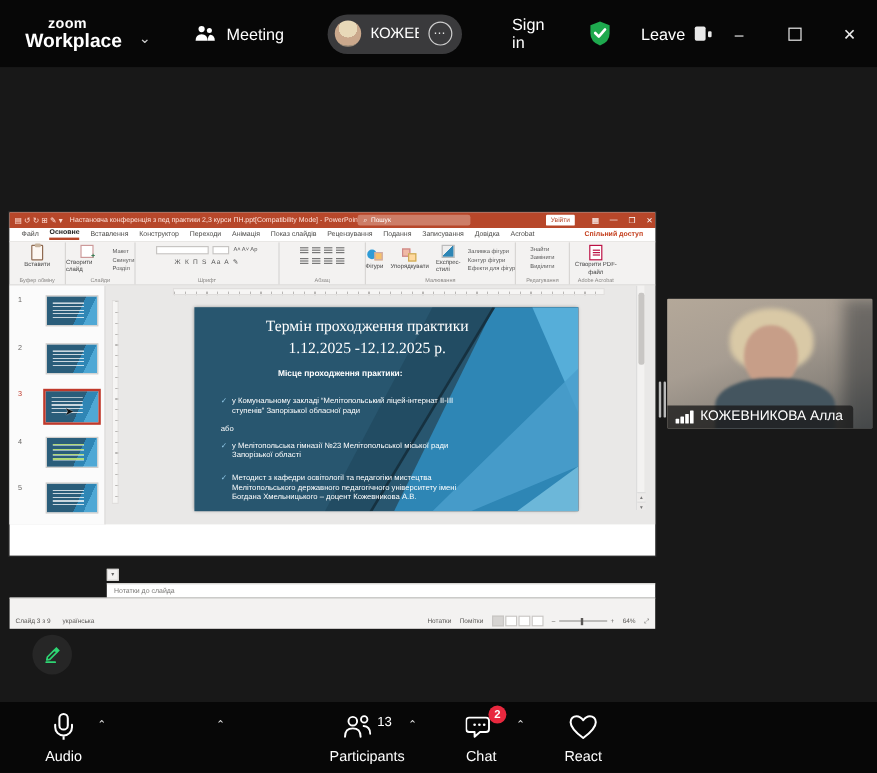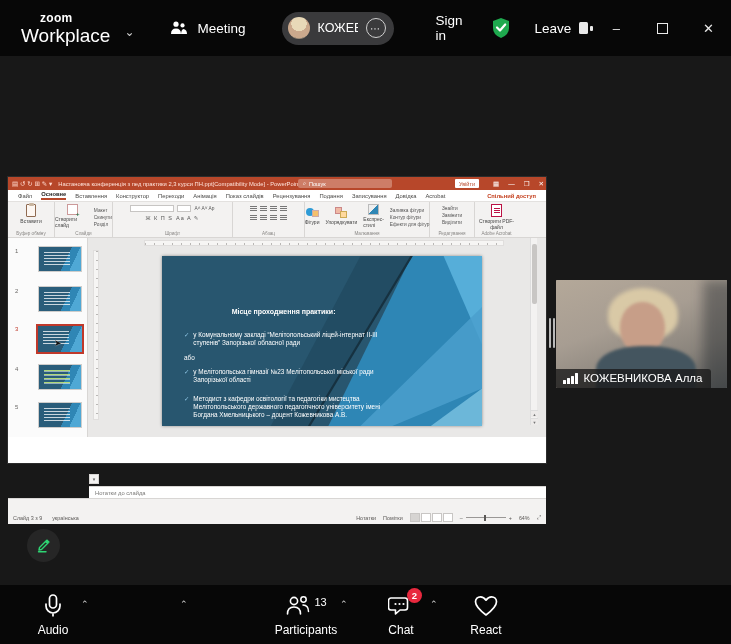--- a/index.html
+++ b/index.html
@@ -4,21 +4,21 @@
 <style>
   * { margin:0; padding:0; box-sizing:border-box; }
   html,body { width:731px; height:644px; overflow:hidden; background:#000; }
   body { font-family:"Liberation Sans", sans-serif; position:relative; }
   .app { position:absolute; inset:0; width:731px; height:644px; background:#181818; }
 
   
   .topbar { position:absolute; left:0; top:0; width:731px; height:56px; background:#070707; display:flex; align-items:center; color:#fff; }
   .logo { display:flex; flex-direction:column; margin-left:21px; line-height:1; }
   .logo-zoom { font-weight:bold; font-size:12px; letter-spacing:.3px; margin-left:19px; }
-  .logo-workplace { font-size:19px; font-weight:400; margin-top:2px; }
+  .logo-workplace { font-size:16px; font-weight:700; margin-top:2px; }
   .chev-dn { color:#cfcfcf; font-size:12px; margin-left:14px; margin-top:8px; cursor:pointer; }
   .meeting { display:flex; align-items:center; gap:9px; margin-left:36px; font-size:13.5px; cursor:pointer; }
   .pill { display:flex; align-items:center; gap:8px; background:#3a3a3c; border-radius:17px; height:33px; margin-left:36px; padding:0 8px 0 6px; width:112px; cursor:pointer; }
   .avatar { width:22px; height:22px; border-radius:50%; background:radial-gradient(circle at 50% 30%, #e8d9b8 0 40%, #caa88c 41% 75%, #9f8d79 76%); flex:0 0 auto; }
   .pill-name { font-size:12.5px; white-space:nowrap; overflow:hidden; max-width:52px; }
   .pill-more { width:20px; height:20px; border:1.4px solid #cfcfcf; border-radius:50%; display:flex; align-items:center; justify-content:center; font-size:10px; color:#e5e5e5; letter-spacing:1px; flex:0 0 auto; }
   .signin { margin-left:42px; font-size:13.5px; cursor:pointer; }
   .shield { margin-left:28px; cursor:pointer; display:flex; }
   .view { display:flex; align-items:center; gap:8px; margin-left:24px; font-size:13.5px; cursor:pointer; }
   .view-glyph { display:inline-flex; gap:1.5px; align-items:center; }
@@ -115,21 +115,21 @@
   .status-inner { position:absolute; left:0; bottom:0; width:100%; height:13px; display:flex; align-items:center; padding:0 5px; gap:10px; }
   .status-right { margin-left:auto; display:flex; align-items:center; gap:7px; }
   .viewbtns { display:flex; gap:1px; }
   .viewbtns span { width:10px; height:9px; border:1px solid #c8c6c4; background:#fff; display:block; cursor:pointer; }
   .viewbtns span.on { background:#d6d4d2; }
   .zslider { display:flex; align-items:center; gap:3px; }
   .ztrack { width:40px; height:1px; background:#9a9896; position:relative; }
   .zhandle { position:absolute; left:18px; top:-2.5px; width:2.5px; height:6px; background:#5a5856; }
 
   
-  .vtile { position:absolute; left:556px; top:224px; width:171px; height:108px; background:#7d7a74; overflow:hidden; cursor:pointer; border-radius:1px; }
+  .vtile { position:absolute; left:556px; top:193px; width:171px; height:108px; background:#7d7a74; overflow:hidden; cursor:pointer; border-radius:1px; }
   .v-bg { position:absolute; inset:0; background:linear-gradient(160deg,#b4a899 0%,#a79d92 40%,#8b857d 70%,#5d5f5e 100%); }
   .v-hair { position:absolute; left:52px; top:8px; width:70px; height:52px; background:#d9c9a6; border-radius:50% 50% 42% 42%; filter:blur(2px); }
   .v-face { position:absolute; left:64px; top:22px; width:45px; height:52px; background:#c79e88; border-radius:48%; filter:blur(1.5px); }
   .v-body { position:absolute; left:40px; top:66px; width:100px; height:50px; background:#44555f; border-radius:45% 45% 0 0; filter:blur(1.5px); }
   .v-shadow { position:absolute; right:-12px; top:0; width:36px; height:120%; background:rgba(40,45,48,.45); filter:blur(6px); }
   .nametag { position:absolute; left:0px; bottom:0px; background:rgba(25,25,25,.78); color:#fff; font-size:11.5px; padding:3px 9px 4px 7px; display:flex; align-items:center; gap:6px; border-radius:0 3px 0 0; }
   .sigbars { display:inline-flex; align-items:flex-end; gap:1.5px; }
   .sigbars i { display:block; width:2.5px; background:#fff; border-radius:.5px; }
 
   .drag-handle { position:absolute; left:549px; top:262px; width:6px; height:30px; display:flex; gap:1.5px; cursor:ew-resize; }
@@ -402,20 +402,24 @@
           <div class="ruler-v"></div>
 
           <div class="slide">
             <span class="shape sh-dark"></span>
             <span class="shape sh-mid"></span>
             <span class="shape sh-line"></span>
             <span class="shape sh-light"></span>
             <span class="shape sh-pale"></span>
             <span class="shape sh-pale2"></span>
 
+            <div class="slide-title">
+              <div>Термін проходження практики</div>
+              <div>1.12.2025 -12.12.2025 р.</div>
+            </div>
             <div class="slide-sub">Місце проходження практики:</div>
             <div class="bullets">
               <div class="b-item">
                 <span class="b-check">✓</span>
                 <span>у Комунальному закладі “Мелітопольський ліцей-інтернат II-III ступенів” Запорізької обласної ради</span>
               </div>
               <div class="b-or">або</div>
               <div class="b-item">
                 <span class="b-check">✓</span>
                 <span>у Мелітопольська гімназії №23 Мелітопольської міської ради Запорізької області</span>

